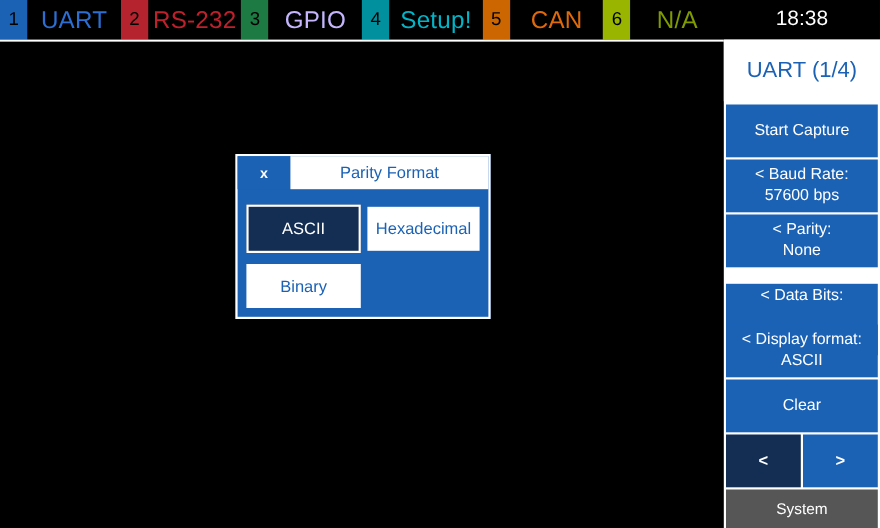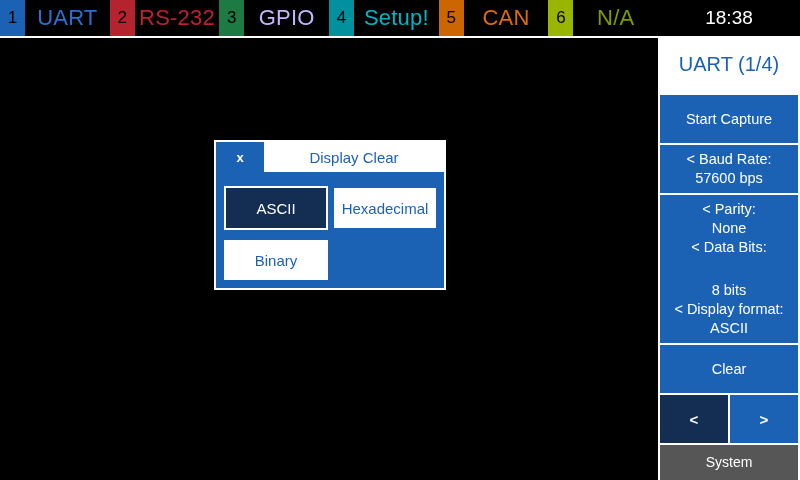--- a/index.html
+++ b/index.html
@@ -214,39 +214,39 @@
       <span class="ln">Start Capture</span>
     </div>
     <div class="pbtn" style="top: 109px; height: 48px;">
       <span class="ln">&lt; Baud Rate:</span>
       <span class="ln">57600 bps</span>
     </div>
     <div class="pbtn" style="top: 159px; height: 48px;">
       <span class="ln">&lt; Parity:</span>
       <span class="ln">None</span>
     </div>
-    <div class="pbtn" style="top: 200px; height: 65px; gap: 24px;">
+    <div class="pbtn" style="top: 222px; height: 65px; gap: 24px;">
       <span class="ln">&lt; Data Bits:</span>
       <span class="ln">8 bits</span>
     </div>
     <div class="pbtn" style="top: 259px; height: 48px;">
       <span class="ln">&lt; Display format:</span>
       <span class="ln">ASCII</span>
     </div>
     <div class="pbtn" style="top: 309px; height: 48px;">
       <span class="ln">Clear</span>
     </div>
     <div class="pbtn dark nav" style="left: 2px; width: 68px; top: 359px; height: 48px;">&lt;</div>
     <div class="pbtn nav" style="left: 72px; width: 68px; top: 359px; height: 48px;">&gt;</div>
     <div class="pbtn gray" style="left: 2px; width: 138px; top: 409px; height: 35px; font-size: 14px;">System</div>
   </div>
 
 <div id="dialog">
   <div id="dlg-close">
     <span>x</span>
   </div>
   <div id="dlg-title">
-    <span>Display Clear</span>
+    <span>Parity Format</span>
   </div>
 <div class="optbtn sel" style="left: 8px; top: 44px; width: 104px; height: 44px;">ASCII</div>
     <div class="optbtn" style="left: 118px; top: 46px; width: 102px; height: 40px;">Hexadecimal</div>
     <div class="optbtn" style="left: 8px; top: 98px; width: 104px; height: 40px;">Binary</div>
   </div>
 
 </body></html>

